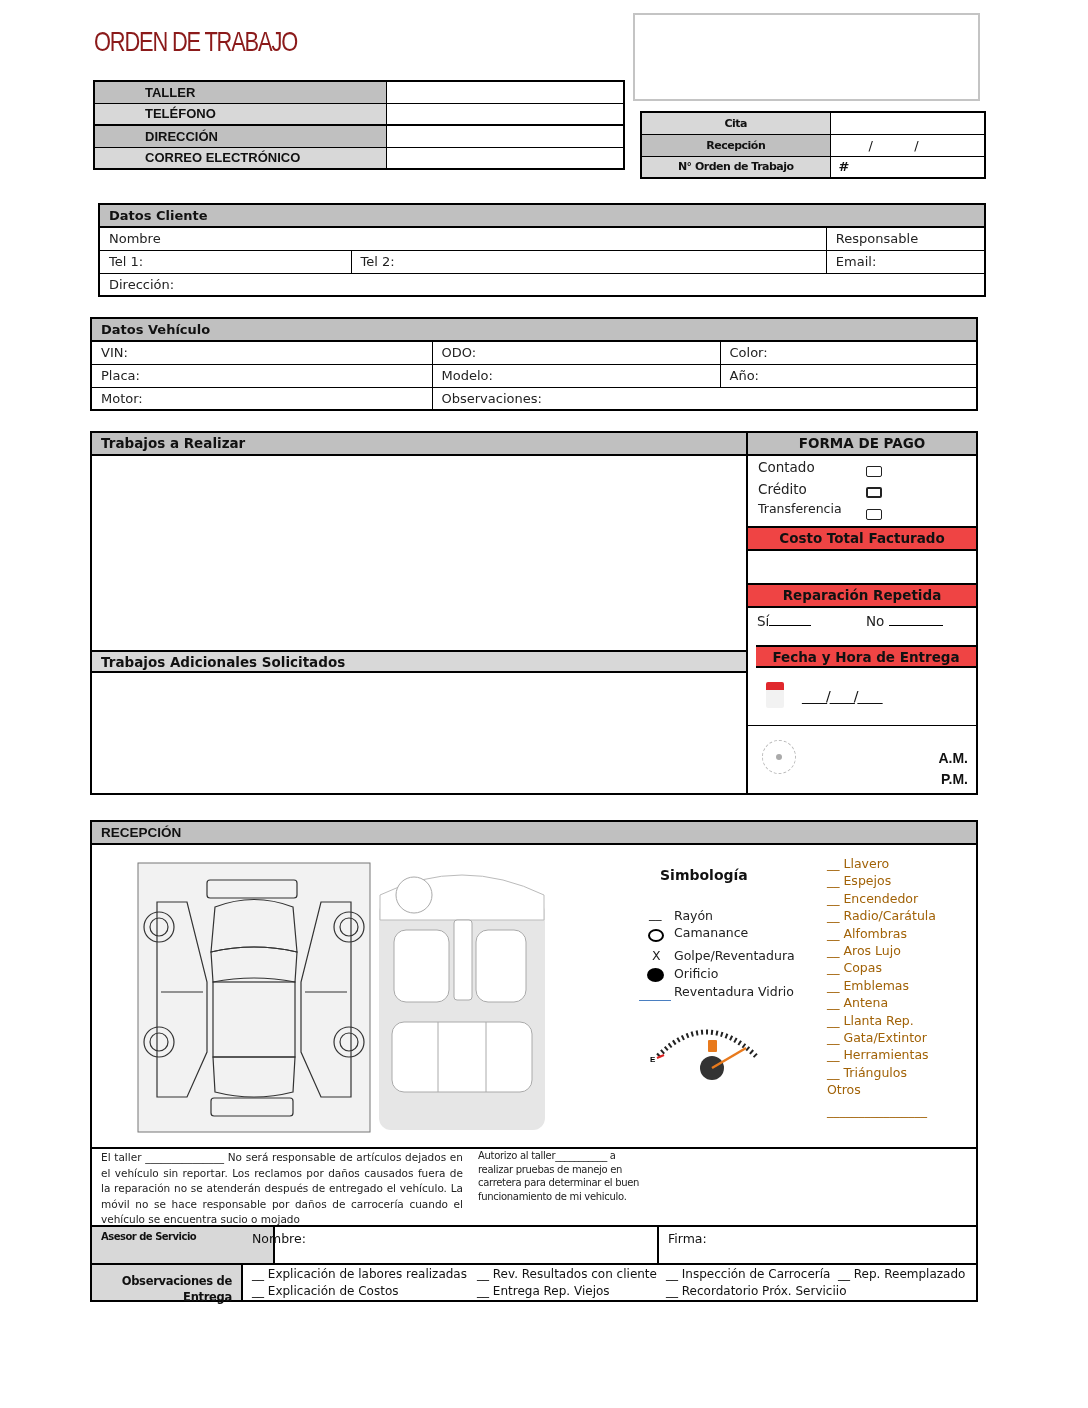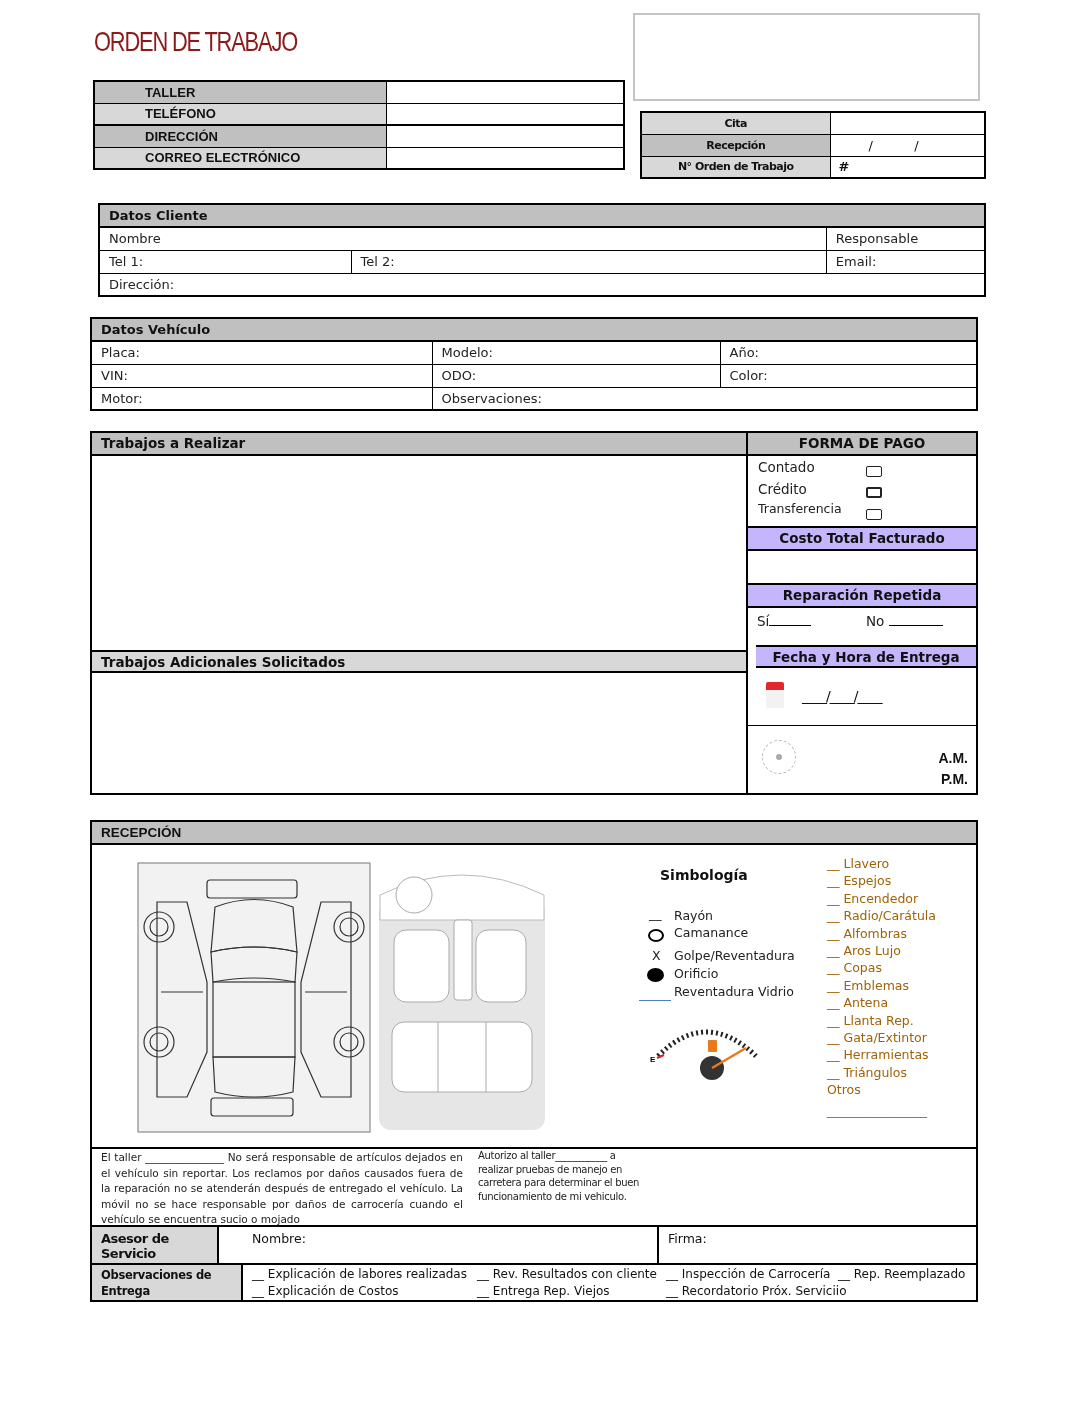--- a/index.html
+++ b/index.html
@@ -20,21 +20,21 @@
   .cita-table td { height: 22px; border: 1px solid #000; font-family: "DejaVu Sans", sans-serif; font-size: 11px; font-weight: bold; text-align: center; }
   .cita-table td.lbl { width: 189px; letter-spacing: -0.5px; }
   .cita-table td.val { text-align: left; font-weight: normal; font-size: 13px; padding-left: 8px; }
   .sect { border: 2px solid #000; }
   .sect td { border: 1px solid #000; height: 23px; font-family: "DejaVu Sans", sans-serif; font-size: 13px; padding-left: 9px; color: #222; font-weight: normal; }
   .sect .hd td { background: #c0c0c0; font-weight: bold; color: #111; height: 23px; border-bottom: 2px solid #000; }
   .cliente { left: 90px; top: 203px; width: 888px; margin-left: 8px; }
   .vehiculo { left: 90px; top: 317px; width: 888px; }
   .box { border: 2px solid #000; }
   .hdr { background: #c0c0c0; font-weight: bold; font-size: 13.5px; height: 23px; line-height: 21px; padding-left: 9px; border-bottom: 2px solid #000; }
-  .hdr-c { text-align: center; padding-left: 0; background: #c4b5fd; }
+  .hdr-c { text-align: center; padding-left: 0; background: #ef4444; }
   .trabajos { left: 90px; top: 431px; width: 888px; height: 364px; }
   .tleft { position: absolute; left: 0; top: 0; width: 656px; height: 100%; border-right: 2px solid #000; }
   .tright { position: absolute; left: 656px; top: 0; right: 0; height: 100%; }
   .pay-item { position: absolute; left: 10px; font-size: 13.5px; color: #222; }
   .chk { position: absolute; left: 118px; width: 16px; height: 11px; border: 1.5px solid #222; border-radius: 2px; }
   .sig-line { border-bottom: 1px solid #000; display: inline-block; }
   .recep { left: 90px; top: 820px; width: 888px; height: 482px; }
   .small { font-size: 10.5px; color: #222; line-height: 15.5px; }
   .chklist div { font-size: 12.5px; height: 17.4px; color: #a16207; }
   .sym div { font-size: 12.5px; color: #222; position: absolute; }
@@ -102,28 +102,28 @@
       </tr>
 </tbody>
   </table>
 
 <table class="abs sect vehiculo">
   <tbody>
       <tr class="hd">
         <td colspan="3">Datos Vehículo</td>
       </tr>
   <tr>
+        <td>VIN:</td>
+        <td>ODO:</td>
+        <td>Color:</td>
+      </tr>
+  <tr>
         <td style="width:341px">Placa:</td>
         <td style="width:288px">Modelo:</td>
         <td>Año:</td>
-      </tr>
-  <tr>
-        <td>VIN:</td>
-        <td>ODO:</td>
-        <td>Color:</td>
       </tr>
   <tr>
         <td>Motor:</td>
         <td colspan="2">Observaciones:</td>
       </tr>
 </tbody>
   </table>
 
 <div class="abs box trabajos">
   <div class="tleft">
@@ -245,27 +245,27 @@
     <div>Otros</div>
     <div style="margin-top:4px;">________________</div>
   </div>
 
   <div style="position:absolute;left:0;top:325px;width:100%;border-top:2px solid #000;height:80px;">
     <div class="small" style="position:absolute;left:9px;top:1px;width:362px;text-align:justify;">El taller _______________ No será responsable de artículos dejados en el vehículo sin reportar. Los reclamos por daños causados fuera de la reparación no se atenderán después de entregado el vehículo. La móvil no se hace responsable por daños de carrocería cuando el vehículo se encuentra sucio o mojado</div>
     <div class="small" style="position:absolute;left:386px;top:0;width:170px;font-size:10px;line-height:13.5px;letter-spacing:-0.3px;">Autorizo al taller___________ a realizar pruebas de manejo en carretera para determinar el buen funcionamiento de mi vehiculo.</div>
   </div>
 
   <div style="position:absolute;left:0;top:403px;width:100%;height:38px;border-top:2px solid #000;">
-    <div style="position:absolute;left:0;top:0;width:127px;height:100%;background:#d8d8d8;border-right:2px solid #000;padding:4px 9px;font-size:13px;font-weight:bold;letter-spacing:-0.5px;">Asesor de Servicio</div>
+    <div style="position:absolute;left:0;top:0;width:183px;height:100%;background:#d8d8d8;border-right:2px solid #000;padding:4px 9px;font-size:10px;font-weight:bold;letter-spacing:-0.5px;">Asesor de Servicio</div>
     <div style="position:absolute;left:160px;top:4px;font-size:12.5px;">Nombre:</div>
     <div style="position:absolute;left:565px;top:0;height:100%;right:0;border-left:2px solid #000;padding:4px 9px;font-size:12.5px;">Firma:</div>
   </div>
 
   <div style="position:absolute;left:0;top:441px;width:100%;height:37px;border-top:2px solid #000;">
-    <div style="position:absolute;left:0;top:0;width:151px;height:100%;background:#d8d8d8;border-right:2px solid #000;padding:2px 9px;font-size:11.5px;font-weight:bold;line-height:16px;letter-spacing:-0.3px;">Observaciones de Entrega</div>
+    <div style="position:absolute;left:0;top:0;width:151px;height:100%;background:#d8d8d8;border-right:2px solid #000;padding:8px 9px;font-size:11.5px;font-weight:bold;line-height:16px;letter-spacing:-0.3px;text-align:right;">Observaciones de Entrega</div>
     <div style="position:absolute;left:160px;top:2px;font-size:12px;">__ Explicación de labores realizadas</div>
     <div style="position:absolute;left:385px;top:2px;font-size:12px;">__ Rev. Resultados con cliente</div>
     <div style="position:absolute;left:574px;top:2px;font-size:12px;">__ Inspección de Carrocería</div>
     <div style="position:absolute;left:746px;top:2px;font-size:12px;">__ Rep. Reemplazado</div>
     <div style="position:absolute;left:160px;top:19px;font-size:12px;">__ Explicación de Costos</div>
     <div style="position:absolute;left:385px;top:19px;font-size:12px;">__ Entrega Rep. Viejos</div>
     <div style="position:absolute;left:574px;top:19px;font-size:12px;">__ Recordatorio Próx. Serviciio</div>
   </div>
 </div>
 

